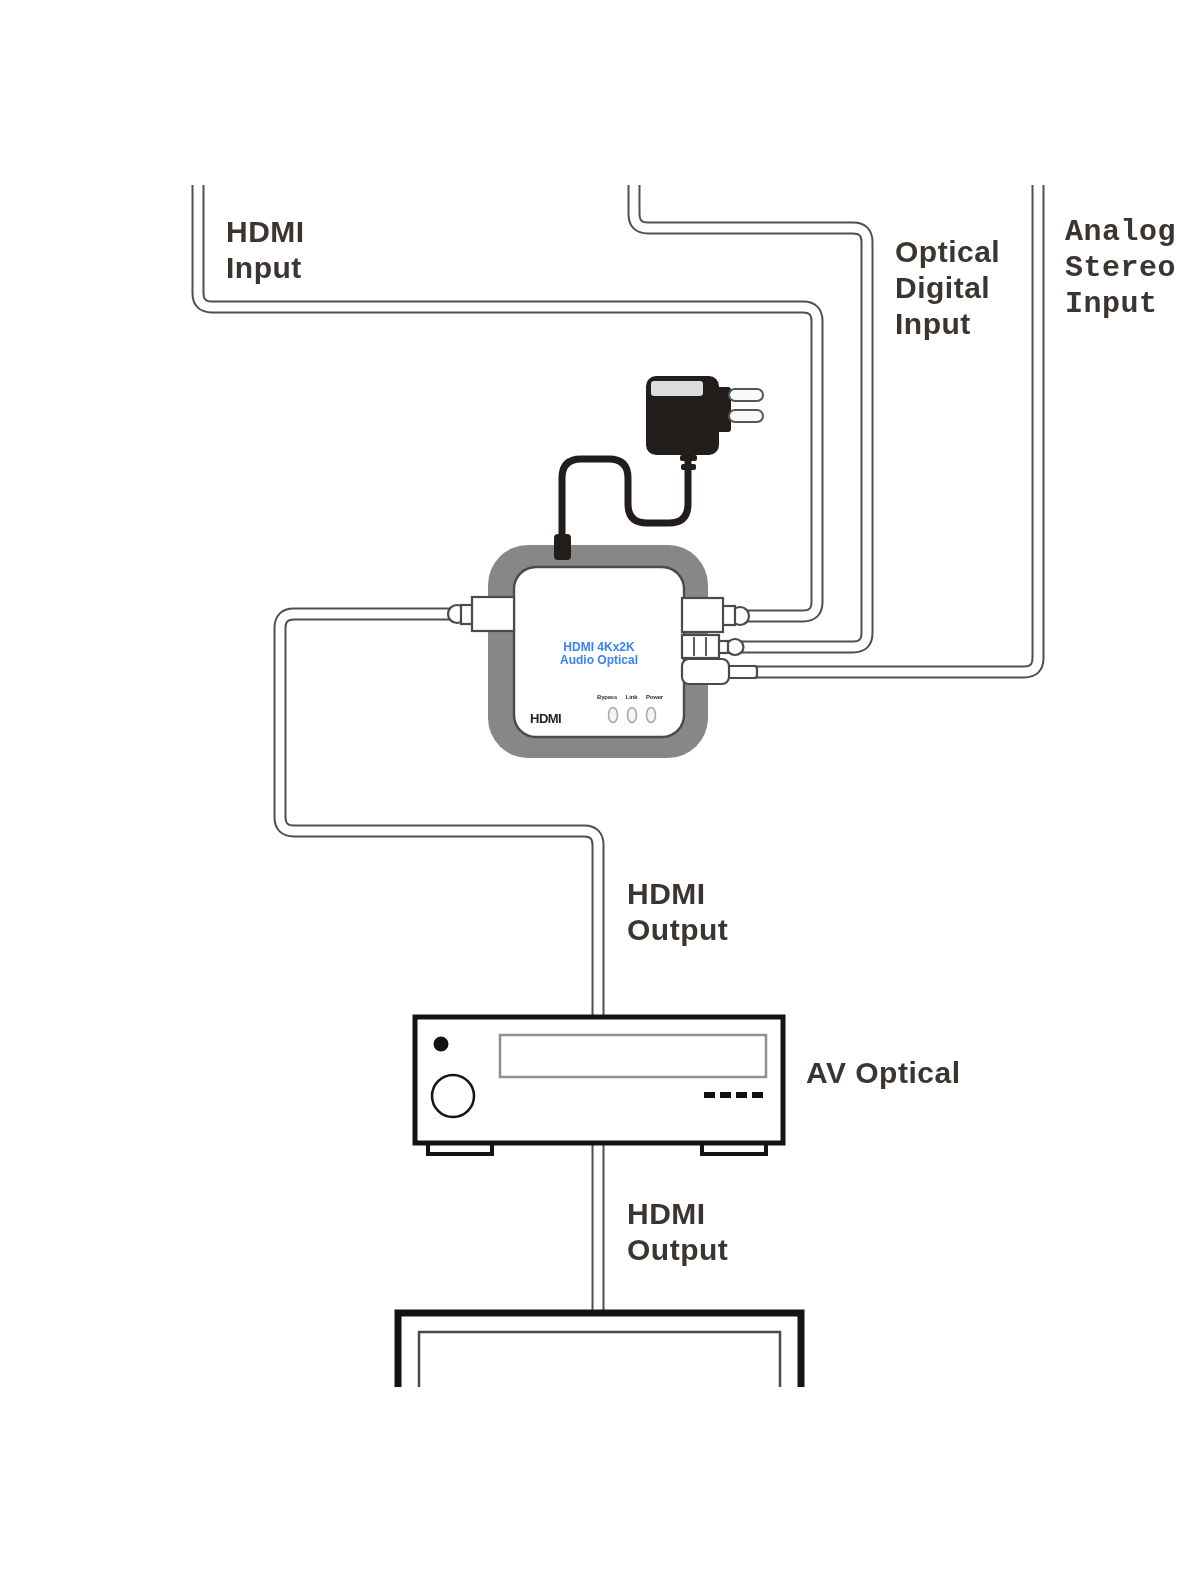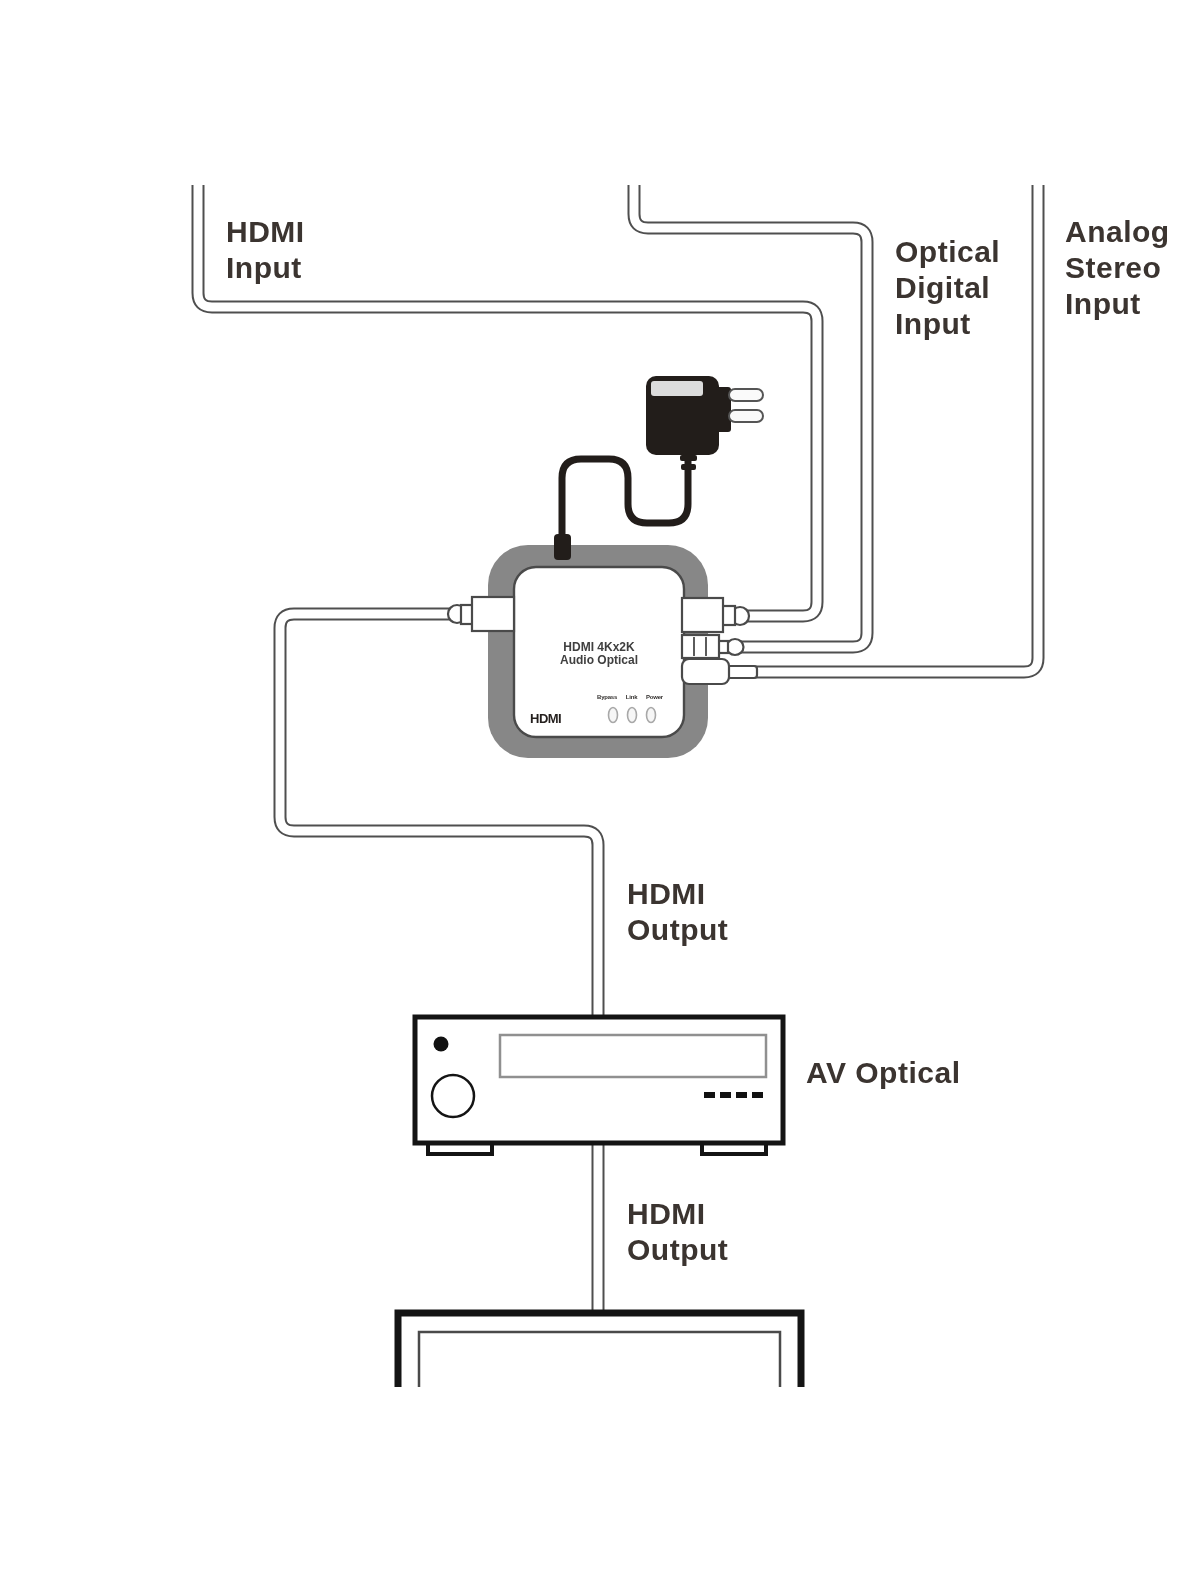--- a/index.html
+++ b/index.html
@@ -35,21 +35,21 @@
     line-height: 36px;
     letter-spacing: 0.5px;
     color: var(--text-color);
     white-space: pre-line;
   }
   #l-power   { font-size: 31px; }
 
   #device-title {
     position: absolute; left: 514px; top: 641px; width: 170px;
     text-align: center; font-size: 12px; font-weight: bold;
-    line-height: 13px; color: #404040; letter-spacing: 0;
+    line-height: 13px; color: #3b82f6; letter-spacing: 0;
   }
   #hdmi-logo {
     position: absolute; left: 530px; top: 711px;
     font-size: 13px; font-weight: bold; letter-spacing: -0.5px; color: #241f1d;
   }
   #led-labels {
     position: absolute; left: 597px; top: 694px; width: 66px;
     display: flex; justify-content: space-between;
     font-size: 6px; font-weight: bold; color: #33302e; letter-spacing: -0.2px;
   }
@@ -165,21 +165,21 @@
     </g>
   </svg>
 
   <div class="lbl" id="l-hdmi-input" style="left:226px; top:214px;">HDMI
 Input</div>
 
   <div class="lbl" id="l-optical" style="left:895px; top:198px;margin-top:36px;">Optical
 Digital
 Input</div>
 
-  <div class="lbl" id="l-analog" style="left:1065px; top:214px;">Analog
+  <div class="lbl" id="l-analog" style="left:1065px; top:214px;font-family:Liberation Mono, monospace;">Analog
 Stereo
 Input</div>
 
 
   <div class="lbl" id="l-out1" style="left:627px; top:876px;">HDMI
 Output</div>
 
   <div class="lbl" id="l-avr" style="left:806px; top:1055px;">AV Optical</div>
 
   <div class="lbl" id="l-out2" style="left:627px; top:1196px;">HDMI

